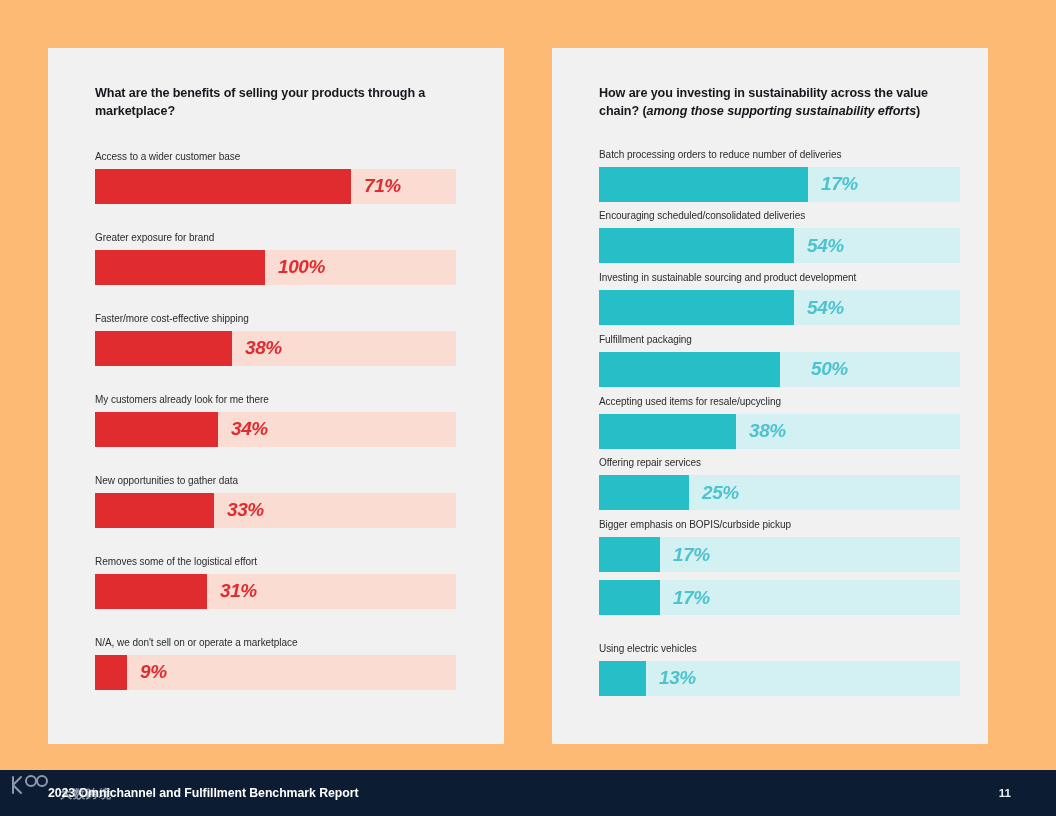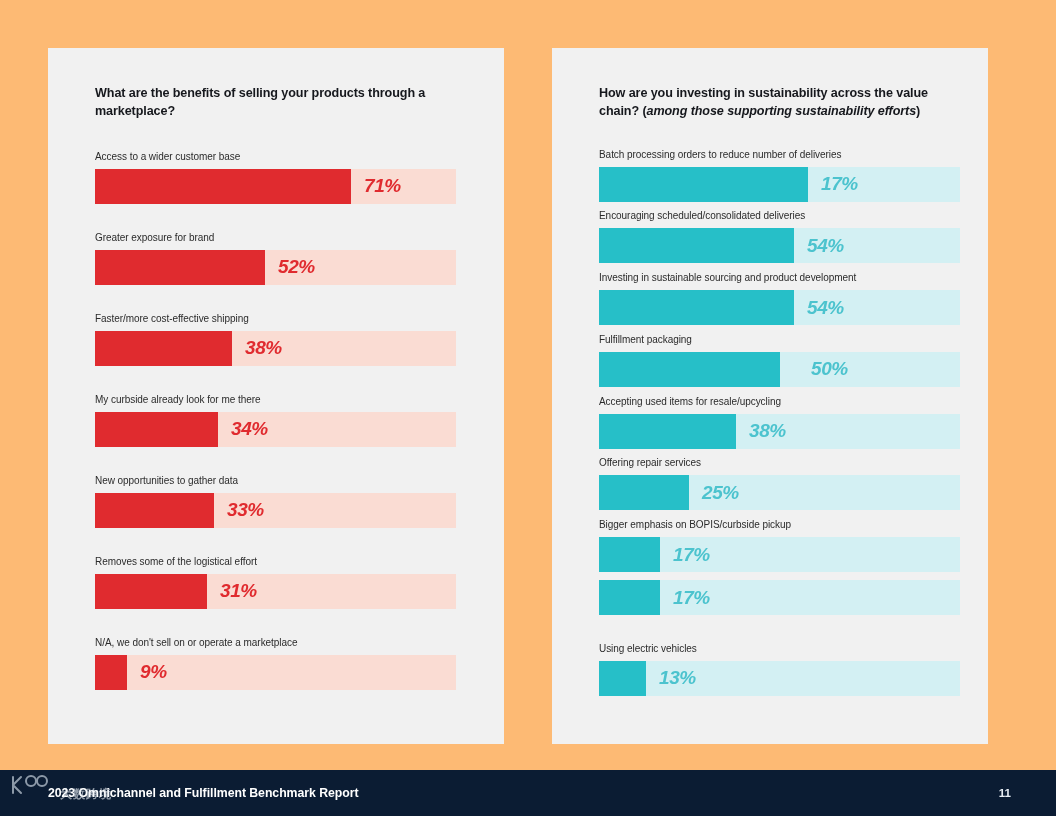--- a/index.html
+++ b/index.html
@@ -178,32 +178,32 @@
               <div class="bar-label">Access to a wider customer base</div>
               <div class="track">
                 <div class="fill" style="width: 256px;"></div>
                 <div class="value" style="left: 269px;">71%</div>
               </div>
             </div>
             <div class="bar-row">
               <div class="bar-label">Greater exposure for brand</div>
               <div class="track">
                 <div class="fill" style="width: 170px;"></div>
-                <div class="value" style="left: 183px;">52%</div>
+                <div class="value" style="left: 183px;">100%</div>
               </div>
             </div>
             <div class="bar-row">
               <div class="bar-label">Faster/more cost-effective shipping</div>
               <div class="track">
                 <div class="fill" style="width: 137px;"></div>
                 <div class="value" style="left: 150px;">38%</div>
               </div>
             </div>
             <div class="bar-row">
-              <div class="bar-label">My curbside already look for me there</div>
+              <div class="bar-label">My customers already look for me there</div>
               <div class="track">
                 <div class="fill" style="width: 123px;"></div>
                 <div class="value" style="left: 136px;">34%</div>
               </div>
             </div>
             <div class="bar-row">
               <div class="bar-label">New opportunities to gather data</div>
               <div class="track">
                 <div class="fill" style="width: 119px;"></div>
                 <div class="value" style="left: 132px;">33%</div>

